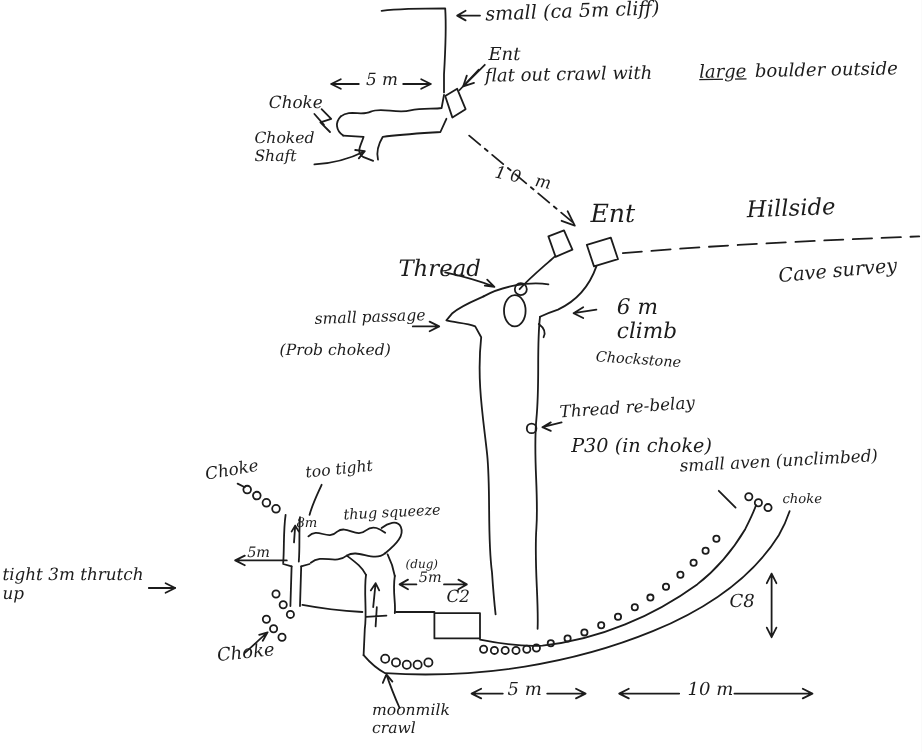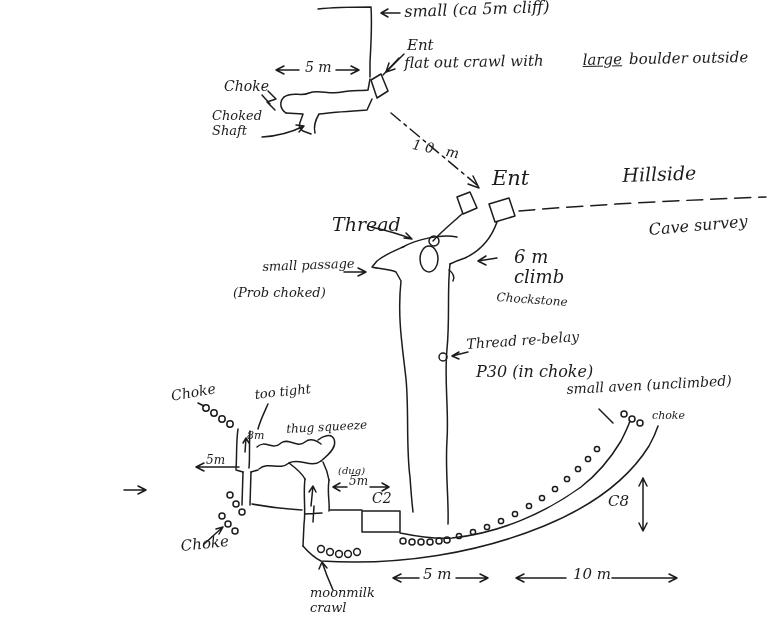--- a/index.html
+++ b/index.html
@@ -306,20 +306,22 @@
   <span class="lbl" style="left:254px;top:388px;font-size:13px;transform:rotate(-6deg)">too tight</span>
 
   <span class="lbl" style="left:247px;top:430px;font-size:11px">8m</span>
 
   <span class="lbl" style="left:286px;top:423px;font-size:12px;transform:rotate(-3deg)">thug squeeze</span>
 
   <span class="lbl" style="left:338px;top:465px;font-size:10px">(dug)</span>
 
   <span class="lbl" style="left:206px;top:454px;font-size:12px">5m</span>
 
+  <span class="lbl" style="left:2px;top:472px;font-size:14px">tight 3m thrutch
+up</span>
 
   <span class="lbl" style="left:349px;top:475px;font-size:12px">5m</span>
 
   <span class="lbl" style="left:180px;top:538px;font-size:15px;transform:rotate(-6deg)">Choke</span>
 
   <span class="lbl" style="left:372px;top:491px;font-size:14px">C2</span>
 
   <span class="lbl" style="left:310px;top:586px;font-size:13px">moonmilk
 crawl</span>
 

